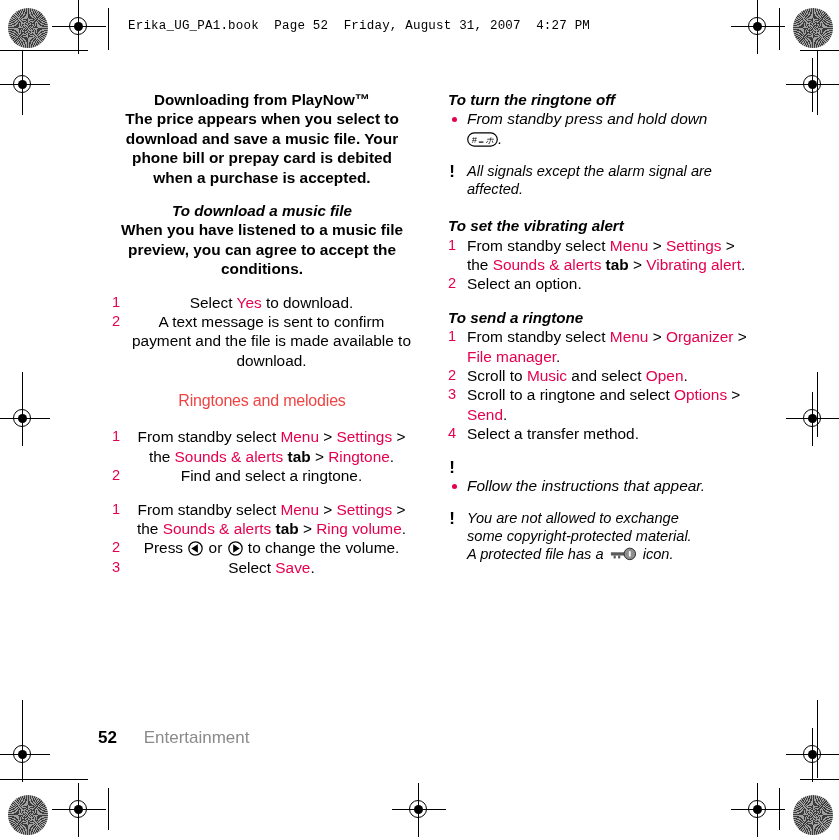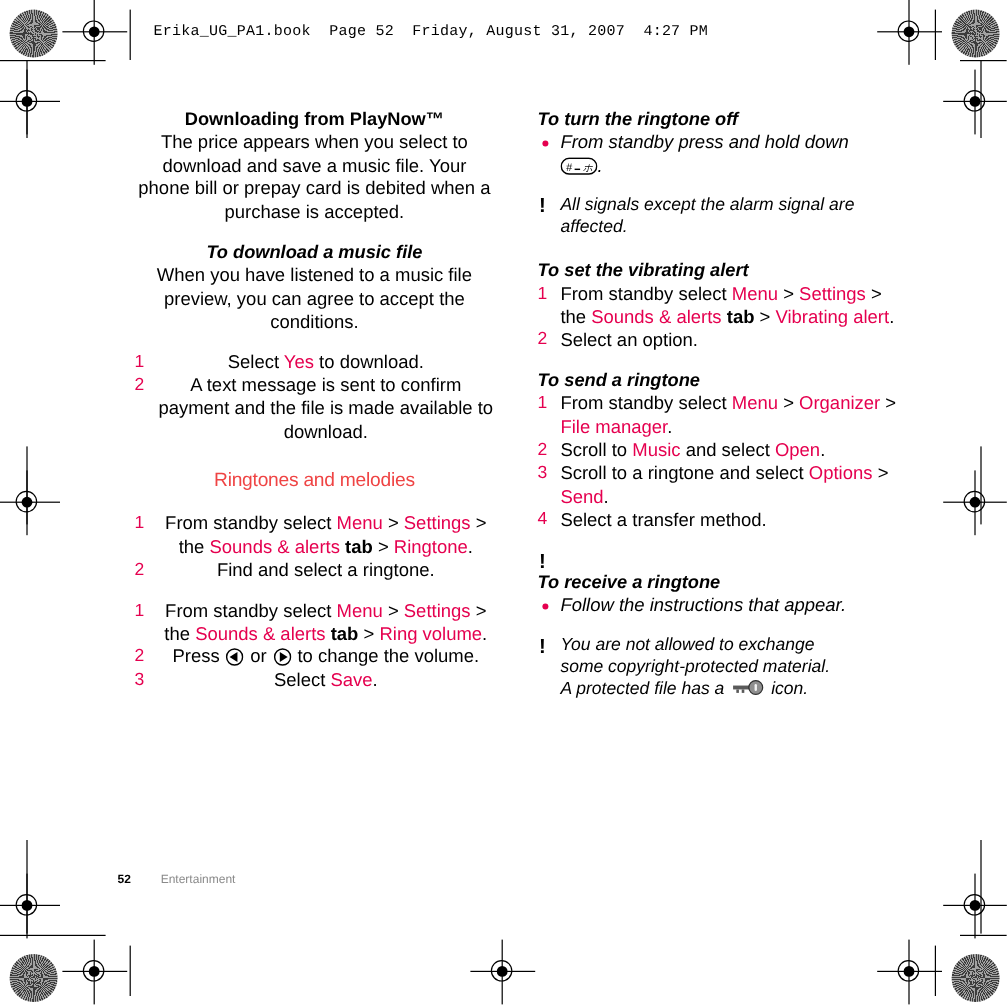--- a/index.html
+++ b/index.html
@@ -75,21 +75,21 @@
     width: 300px;
     font-size: 15.4px;
     line-height: 19.4px;
     color: #000;
   }
   .col-left  { left: 112px; width: 300px; text-align: center; }
   .col-right { left: 448px; width: 300px; }
 
   p { margin: 0; }
 
-  .para { margin-bottom: 0; }
+  .para { margin-bottom: 0; font-weight: bold; }
   .spacer-sm { height: 14px; }
   .spacer-md { height: 18px; }
 
   .h-sub {
     font-weight: bold;
     font-style: italic;
     font-size: 15.2px;
     line-height: 19.4px;
     color: #000;
   }
@@ -191,21 +191,21 @@
     width: 27px; height: 14px;
     vertical-align: -2px;
     margin: 0 2px;
   }
 
   
   .footer {
     position: absolute;
     left: 98px;
     top: 728px;
-    font-size: 10px;
+    font-size: 17px;
     color: #000;
   }
   .footer .pg { font-weight: bold; }
   .footer .chap {
     color: #8a8a8a;
     margin-left: 22px;
   }
 </style>
 </head>
 <body>
@@ -388,21 +388,20 @@
   </ol>
 
   <div class="spacer-sm"></div>
 
   <div class="note">
     <span class="bang">!</span>
   </div>
 
   <div class="spacer-md"></div>
 
-  <p class="h-sub">To receive a ringtone</p>
   <ul class="bullets">
     <li><span>Follow the instructions that appear.</span></li>
   </ul>
 
   <div class="spacer-sm"></div>
 
   <div class="note">
     <span class="bang">!</span>
     <span>
       <span>You are not allowed to exchange</span><br>

